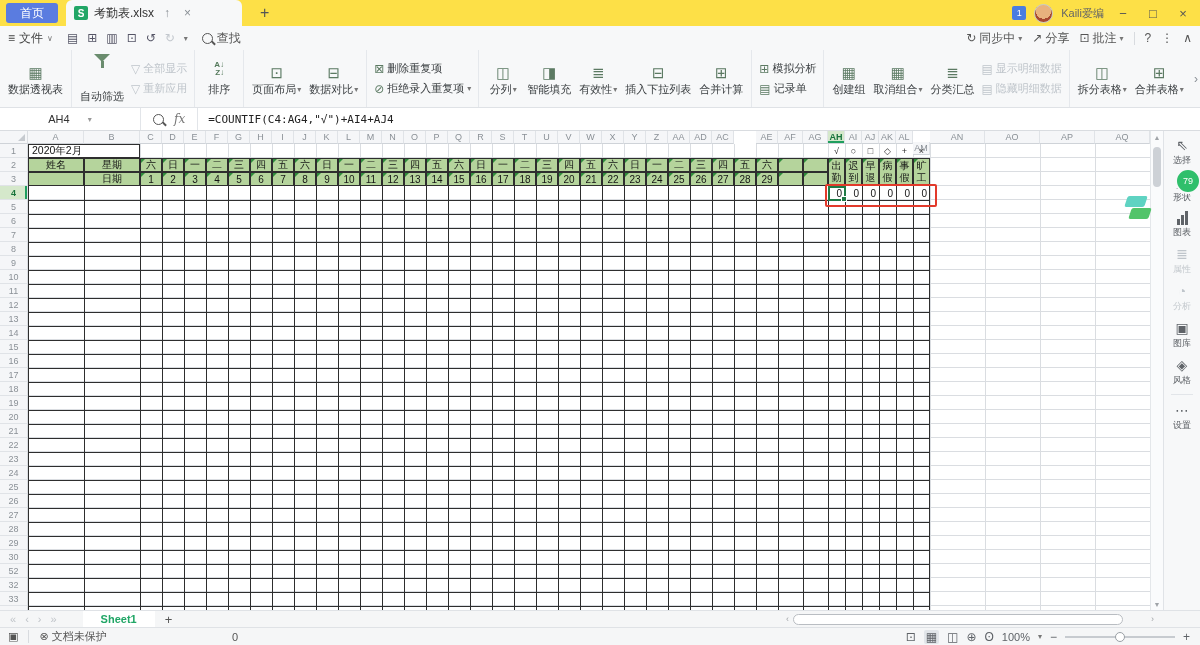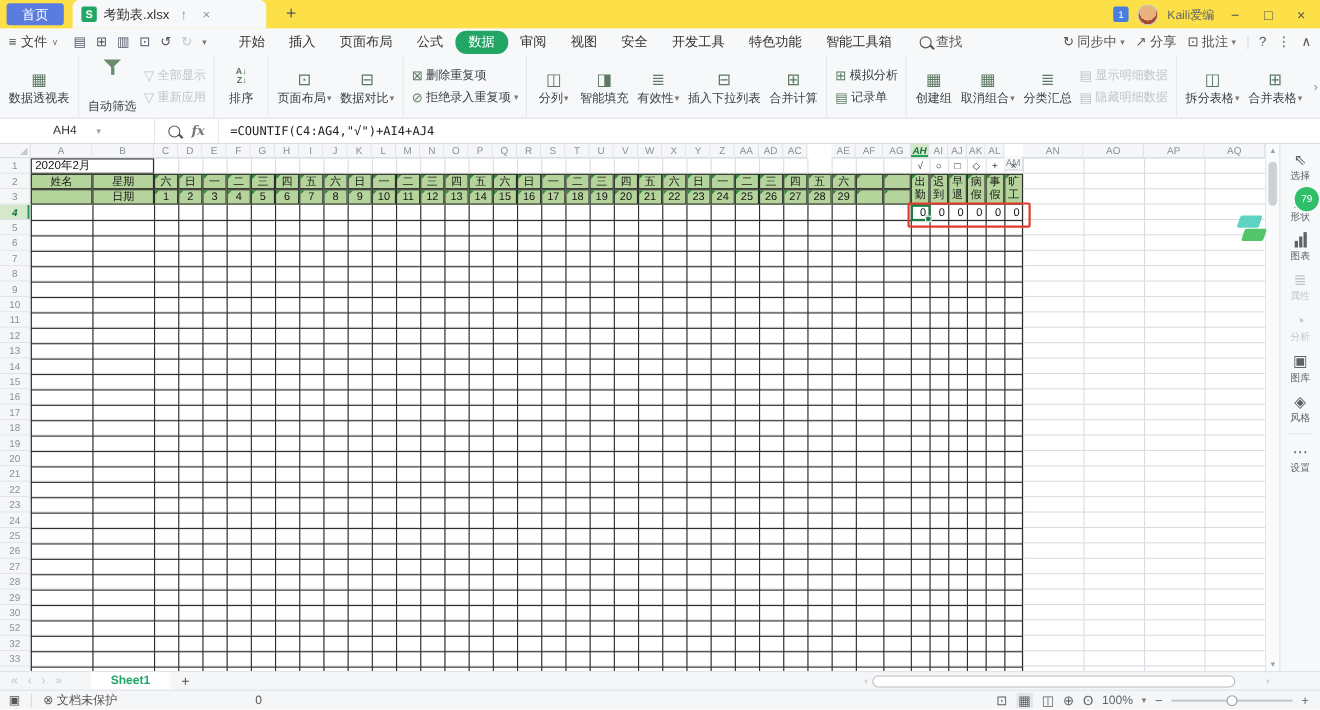--- a/index.html
+++ b/index.html
@@ -54,30 +54,30 @@
     border-top:8px solid #6a8c6e;position:relative;margin-bottom:6px;}
   .funnel::after{content:"";position:absolute;left:-1.5px;top:-1px;width:3px;height:7px;background:#6a8c6e;}
   .sorticon{display:flex;flex-direction:column;font-size:8px;line-height:8px;color:#4c6;font-weight:bold;color:#557a5c;}
   .mag{width:9px;height:9px;border:1.5px solid #555;border-radius:50%;position:relative;display:inline-block;}
   .mag::after{content:"";position:absolute;width:5px;height:1.5px;background:#555;transform:rotate(45deg);right:-4px;bottom:-1px;}
   .rexpand{position:absolute;right:2px;top:22px;color:#8a9096;font-size:12px;}
   
   #formulabar{height:23px;background:#fff;border-bottom:1px solid #d9dce0;display:flex;align-items:center;}
   .namebox{width:140px;height:100%;border-right:1px solid #e2e5e9;display:flex;align-items:center;justify-content:center;gap:18px;font-size:11px;color:#333;}
   .nb-caret{font-size:8px;color:#999;}
-  .fxzone{display:flex;align-items:center;gap:10px;padding:0 12px;border-right:1px solid #e2e5e9;height:100%;font-weight:bold;}
+  .fxzone{display:flex;align-items:center;gap:10px;padding:0 12px;border-right:1px solid #e2e5e9;height:100%;}
   .fx{font-family:"DejaVu Serif",serif;font-style:italic;font-size:12px;color:#777;}
   .formula{font-family:"DejaVu Sans Mono",monospace;font-size:11px;color:#222;padding-left:10px;}
   
   #workspace{position:relative;height:479px;background:#fff;}
   #gridarea{position:absolute;left:0;top:0;width:1150px;height:479px;overflow:hidden;background:#fff;}
   .chead{position:absolute;top:0;height:13px;background:#f5f6f8;border-right:1px solid #e0e3e7;
     border-bottom:1px solid #cfd3d8;box-sizing:border-box;font-size:9px;color:#8a9096;
     display:flex;align-items:center;justify-content:center;}
-  .chead.sel,.rhead.sel{background:#d5e8cb;color:#17733b;box-shadow:inset 0 -2px 0 #1f9e5e;font-weight:bold;font-style:italic;}
+  .chead.sel,.rhead.sel{background:#d5e8cb;color:#17733b;box-shadow:inset 0 -2px 0 #1f9e5e;font-weight:bold;}
   .rhead.sel{box-shadow:inset -2px 0 0 #1f9e5e;}
   .corner{position:absolute;left:0;top:0;width:28px;height:13px;background:#f5f6f8;border-right:1px solid #dadde1;border-bottom:1px solid #cfd3d8;box-sizing:border-box;}
   .corner::after{content:"";position:absolute;right:2px;bottom:2px;border-left:7px solid transparent;border-bottom:7px solid #c6cacf;}
   .rhead{position:absolute;left:0;width:28px;background:#f5f6f8;border-right:1px solid #dadde1;
     border-bottom:1px solid #e0e3e7;box-sizing:border-box;font-size:9px;color:#8a9096;
     display:flex;align-items:center;justify-content:center;}
   .vline{position:absolute;width:1px;background:#dadde1;}
   .hline{position:absolute;height:1px;background:#dadde1;}
   .bvline{position:absolute;width:1px;background:#2e2e2e;z-index:2;}
   .bhline{position:absolute;height:1px;background:#2e2e2e;z-index:2;}
@@ -164,33 +164,20 @@
   </div>
   <div class="qicons">
     <span class="g">▤</span>
     <span class="g">⊞</span>
     <span class="g">▥</span>
     <span class="g">⊡</span>
     <span class="g">↺</span>
     <span class="g dim">↻</span>
     <span class="caret">▾</span>
   </div>
-  <div id="menu-items">
-      <div class="mitem">开始</div>
-      <div class="mitem">插入</div>
-      <div class="mitem">页面布局</div>
-      <div class="mitem">公式</div>
-      <div class="mitem active">数据</div>
-      <div class="mitem">审阅</div>
-      <div class="mitem">视图</div>
-      <div class="mitem">安全</div>
-      <div class="mitem">开发工具</div>
-      <div class="mitem">特色功能</div>
-      <div class="mitem">智能工具箱</div>
-    </div>
   <div class="msearch">
     <span class="mag"></span>
     <span>查找</span>
   </div>
   <div class="mb-right">
     <span class="grp">
       <span class="g">↻</span>
       <span>同步中</span>
       <span class="caret">▾</span>
     </span>

